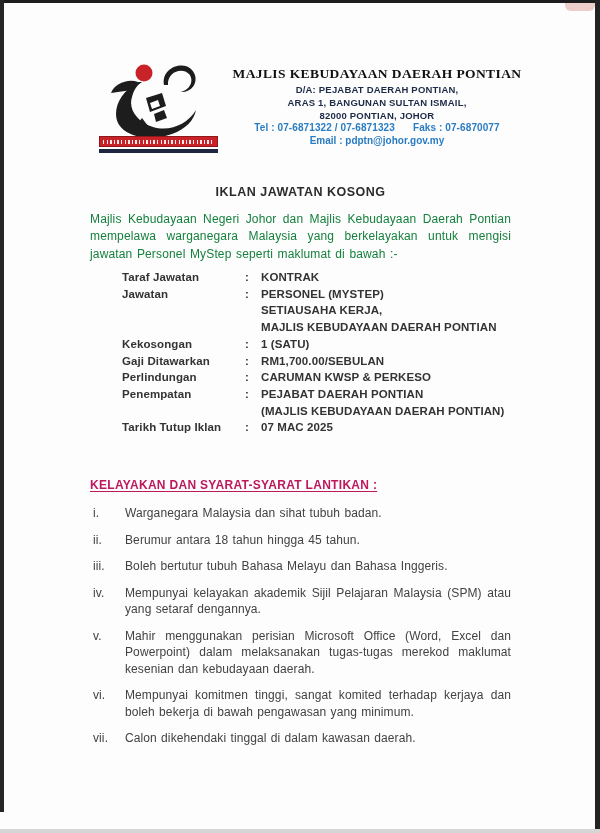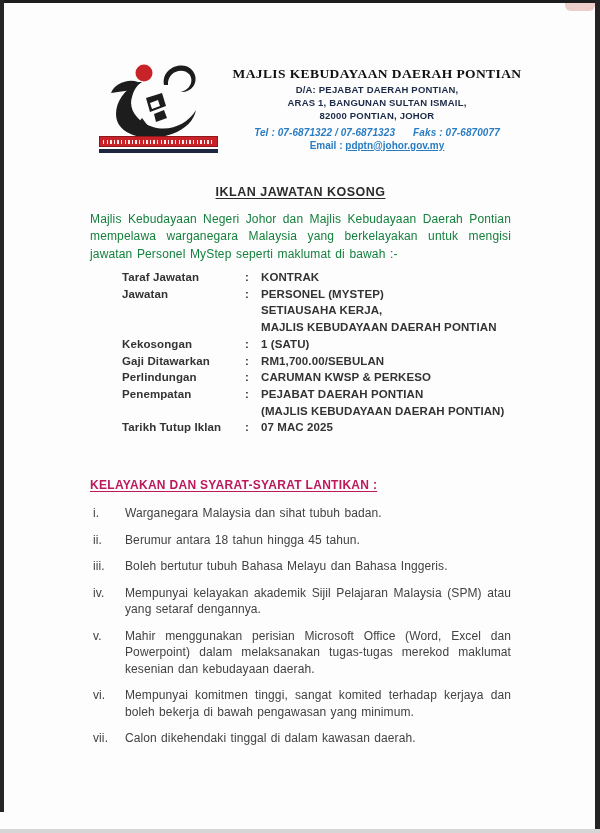--- a/index.html
+++ b/index.html
@@ -32,30 +32,30 @@
     opacity:.9;
   }
   .logo-bar{position:absolute;left:1px;top:89px;width:119px;height:4px;background:#1d2740;}
 
   .org-block{position:absolute;left:220px;top:66px;width:314px;text-align:center;}
   .org-name{
     font-family:"Liberation Serif","DejaVu Serif",serif;
     font-weight:bold;font-size:13.5px;letter-spacing:.4px;color:#101010;line-height:16px;
   }
   .org-addr{font-size:9.5px;font-weight:bold;color:#1c2947;line-height:11.2px;letter-spacing:.2px;margin-top:2px;}
-  .org-contact{font-size:10px;font-weight:bold;color:#2a7cc2;margin-top:5px;letter-spacing:.1px;font-style:italic;}
+  .org-contact{font-size:10px;font-weight:bold;color:#2a7cc2;letter-spacing:.1px;}
   .org-contact .gap{display:inline-block;width:18px;}
   .org-email{font-size:10px;font-weight:bold;color:#2a7cc2;margin-top:2px;}
-  .email-link{text-decoration:underline;}
+  .email-link{}
 
   
   .doc-title{
     position:absolute;left:90px;top:185px;width:421px;text-align:center;
     font-size:12.5px;font-weight:bold;color:#2b2b2b;letter-spacing:.5px;
-    text-decoration:underline;text-underline-offset:2px;
+    text-underline-offset:2px;
   }
   .intro{
     position:absolute;left:90px;top:211px;width:421px;margin:0;
     font-size:12px;line-height:17.3px;color:#15803d;text-align:justify;letter-spacing:.15px;
     word-spacing:1px;
   }
 
   .details{position:absolute;left:122px;top:269px;width:400px;font-size:11.5px;font-weight:bold;color:#333;line-height:16.7px;letter-spacing:.1px;}
   .drow{display:flex;}
   .dlabel{width:123px;flex:none;}

